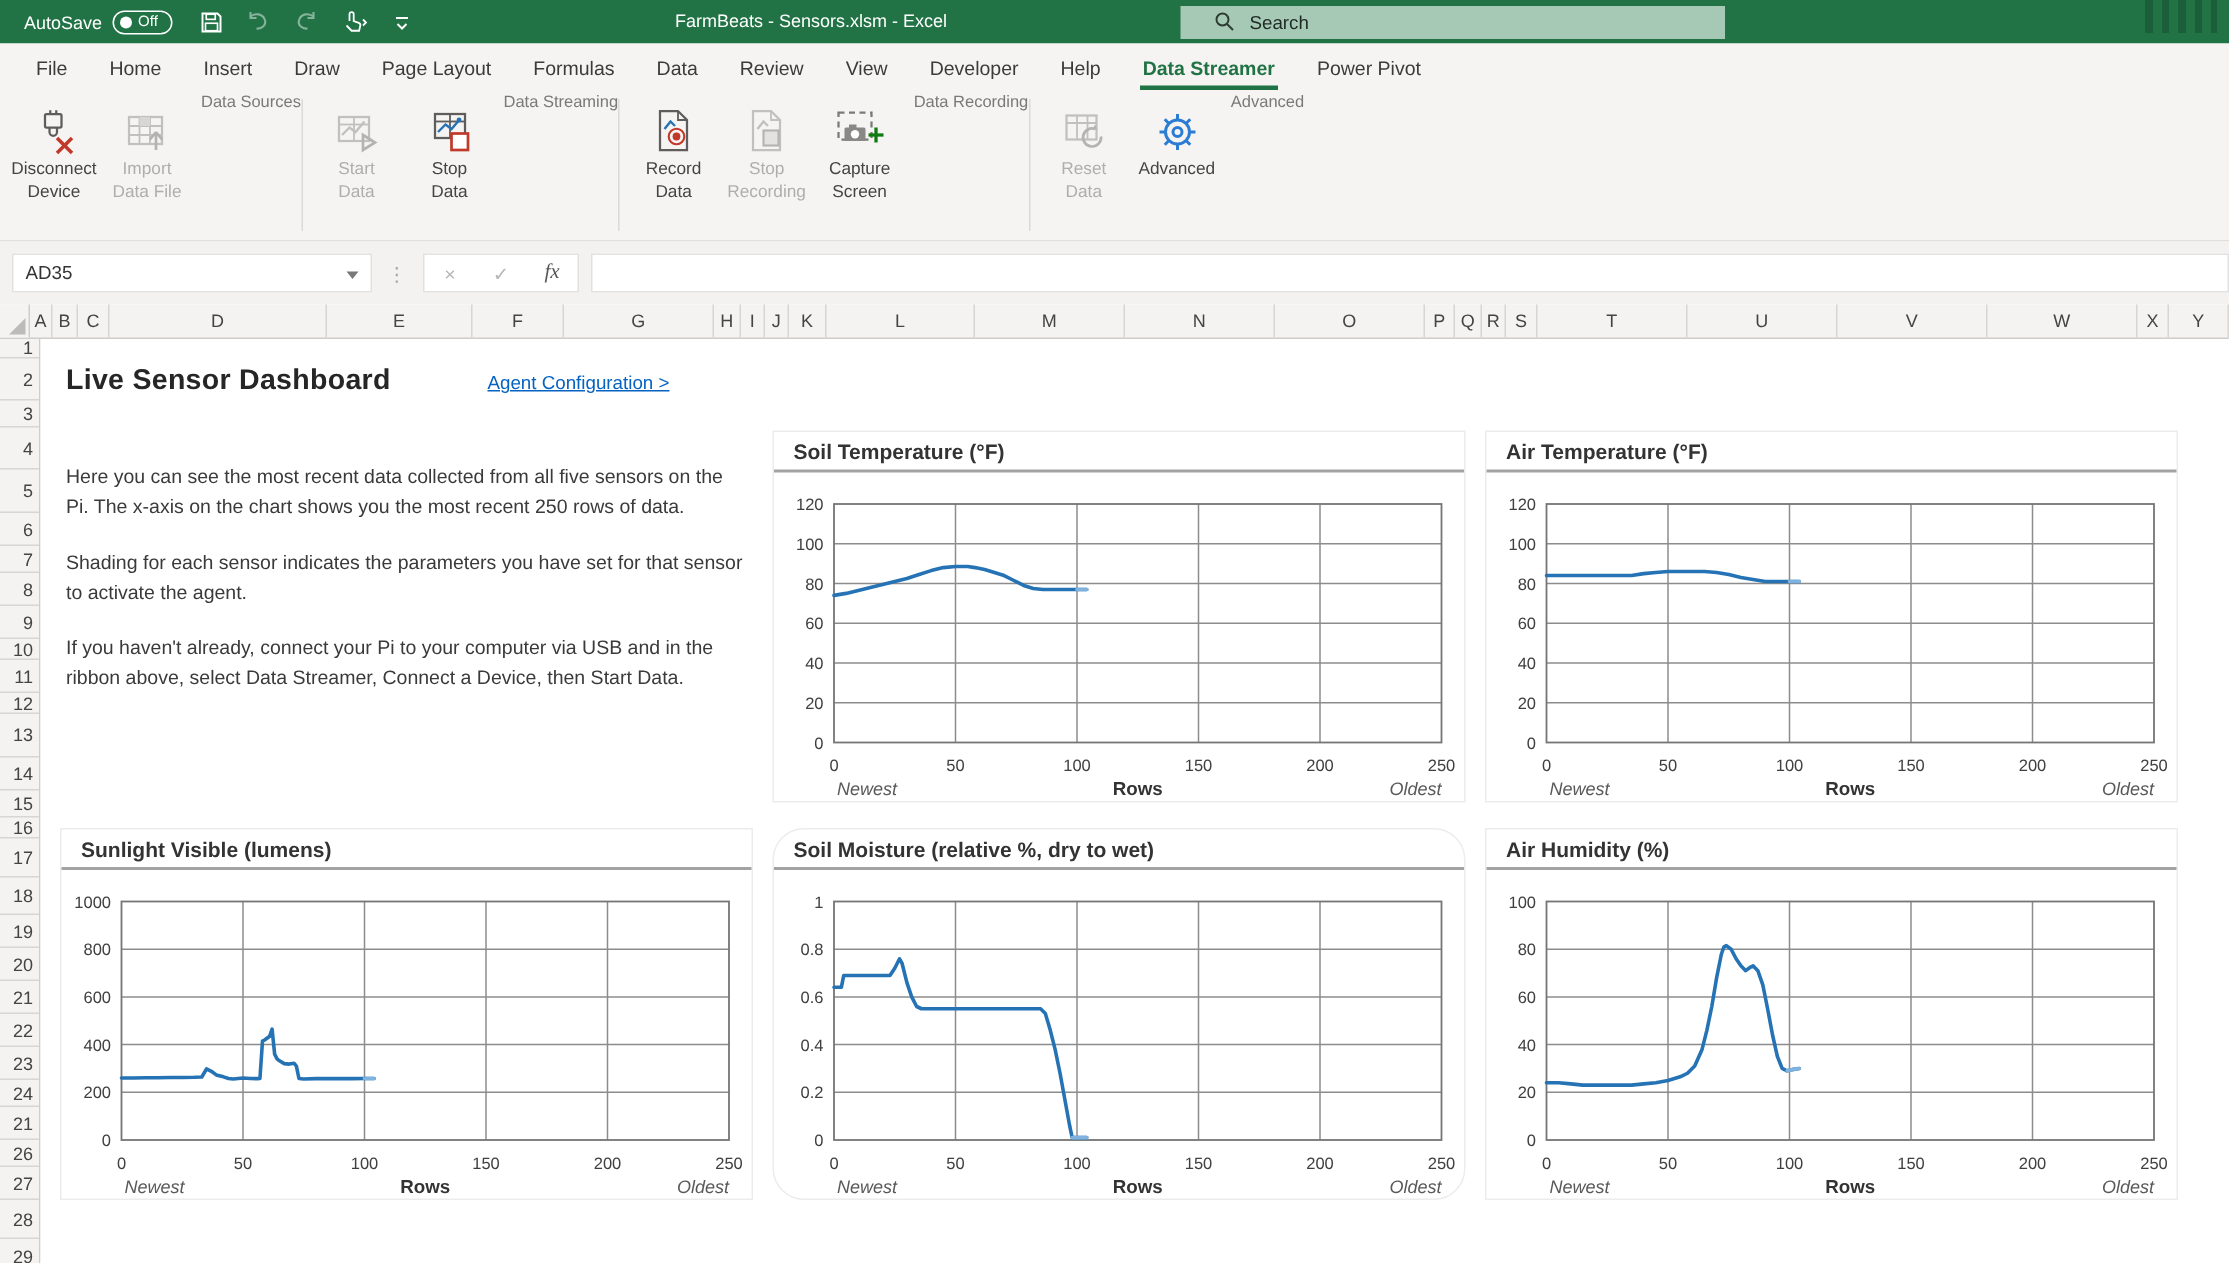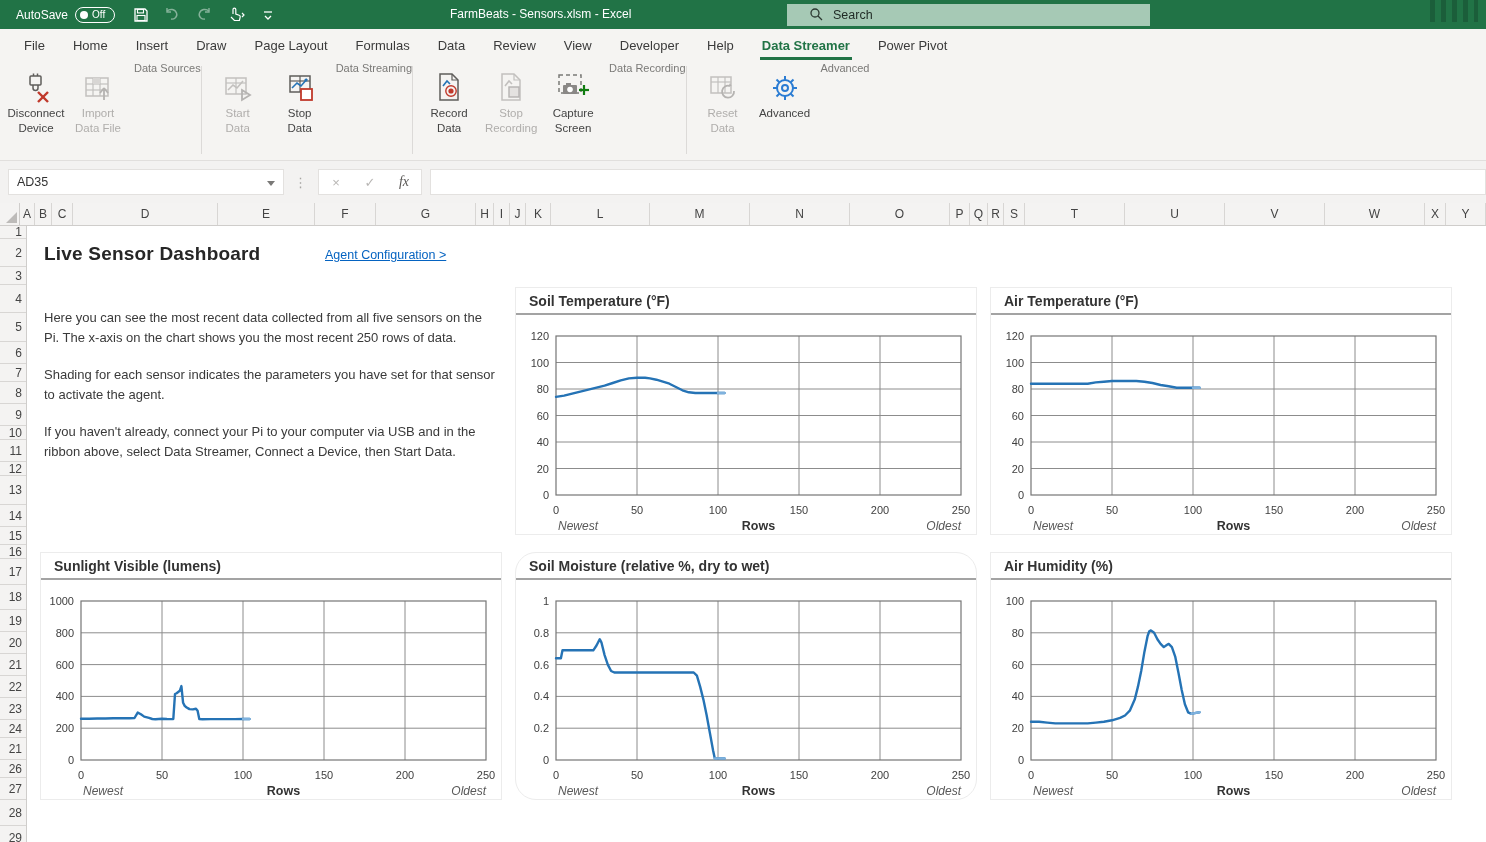--- a/index.html
+++ b/index.html
@@ -32,21 +32,21 @@
   .rbtn { width:60px; display:flex; flex-direction:column; align-items:center; padding-top:4px; cursor:pointer; border-radius:2px; }
   .rbtn .ricon { height:36px; display:flex; align-items:center; justify-content:center; }
   .rbtn .rlabel { font-size:11.5px; color:#444; text-align:center; line-height:1.3; }
   .rbtn.disabled { cursor:default; }
   .rbtn.disabled .rlabel { color:#b0aeac; }
   .rgrouplabel { height:20px; text-align:center; font-size:11px; color:#7a7977; padding-bottom:4px; }
   .rsep { width:1px; background:#dcdad8; margin:4px 0 6px 0; }
 
   
   .formularow { position:absolute; left:0; top:161px; width:1486px; height:42px; background:#f3f2f1; display:flex; align-items:center; }
-  .namebox { position:relative; margin-left:8px; width:276px; height:26px; background:#fff; border:1px solid #e3e1df; display:flex; align-items:center; font-size:12.5px; color:#333; padding-left:8px; cursor:pointer; }
+  .namebox { position:relative; margin-left:8px; width:240px; height:26px; background:#fff; border:1px solid #e3e1df; display:flex; align-items:center; font-size:12.5px; color:#333; padding-left:8px; cursor:pointer; }
   .namebox .caret { position:absolute; right:8px; top:11px; width:0; height:0; border-left:4px solid transparent; border-right:4px solid transparent; border-top:5px solid #7a7977; }
   .fdots { color:#a7a5a3; font-size:13px; margin:0 10px; letter-spacing:1px; }
   .fbtns { display:flex; align-items:center; gap:0; background:#fff; border:1px solid #e3e1df; height:26px; }
   .fbtn { width:34px; text-align:center; font-size:13px; color:#b8b6b4; cursor:default; }
   .fbtn.fx { color:#5a5856; font-style:italic; font-family:"Liberation Serif", serif; font-size:14px; cursor:pointer; }
   .forminput { flex:1; height:26px; background:#fff; border:1px solid #e3e1df; margin-left:8px; margin-right:0; cursor:text; }
 
   
   .colheaders { position:absolute; left:0; top:203px; width:1486px; height:23px; display:flex; background:#f4f3f2; border-bottom:1px solid #cfcdcb; }
   .cornercell { width:27px; height:100%; border-right:1px solid #cfcdcb; position:relative; background:#f4f3f2; cursor:pointer; }

